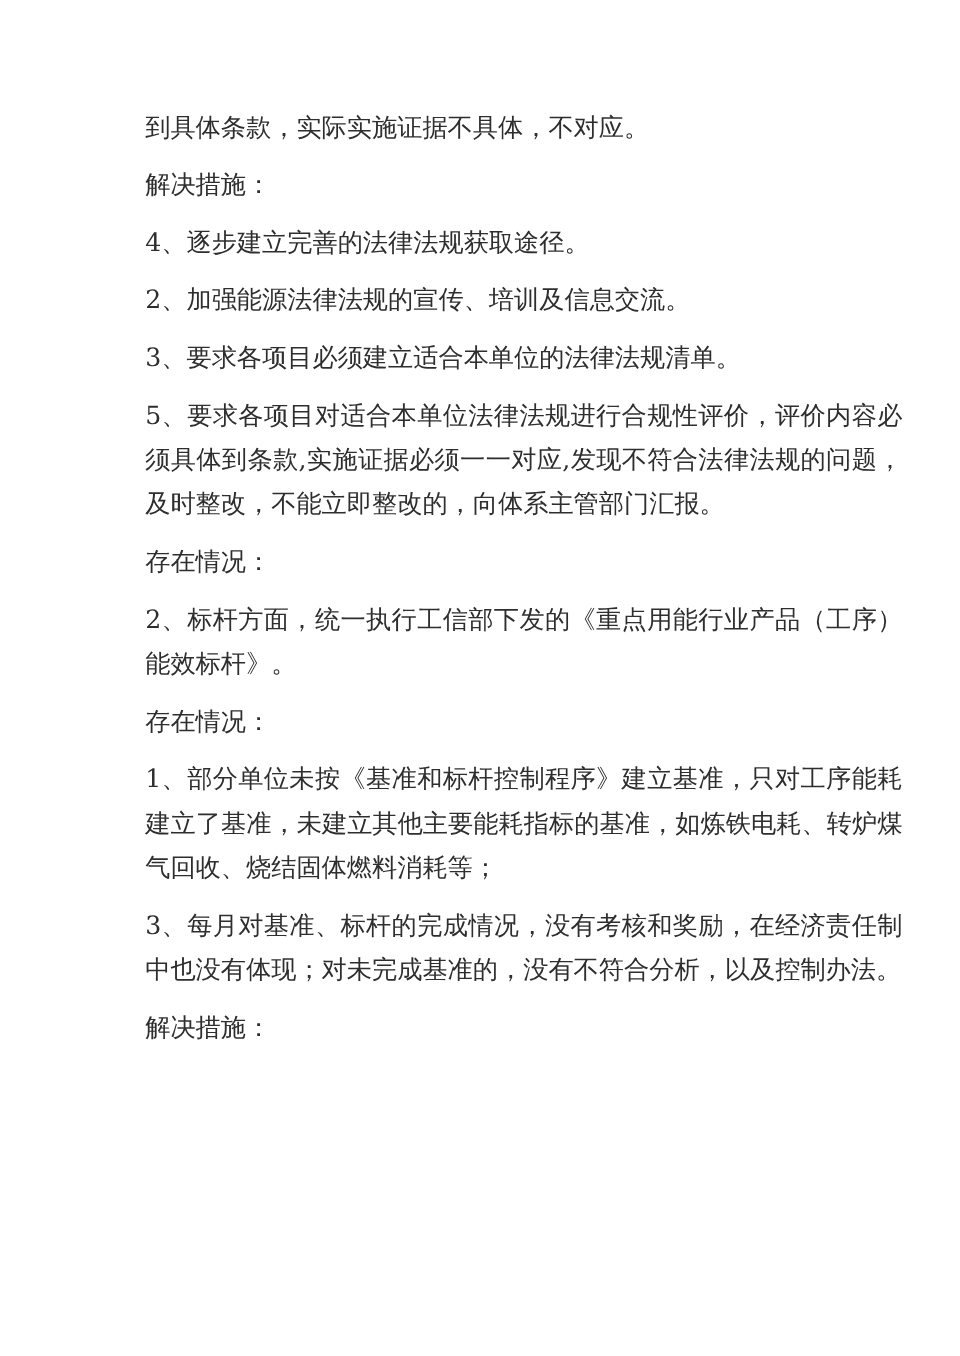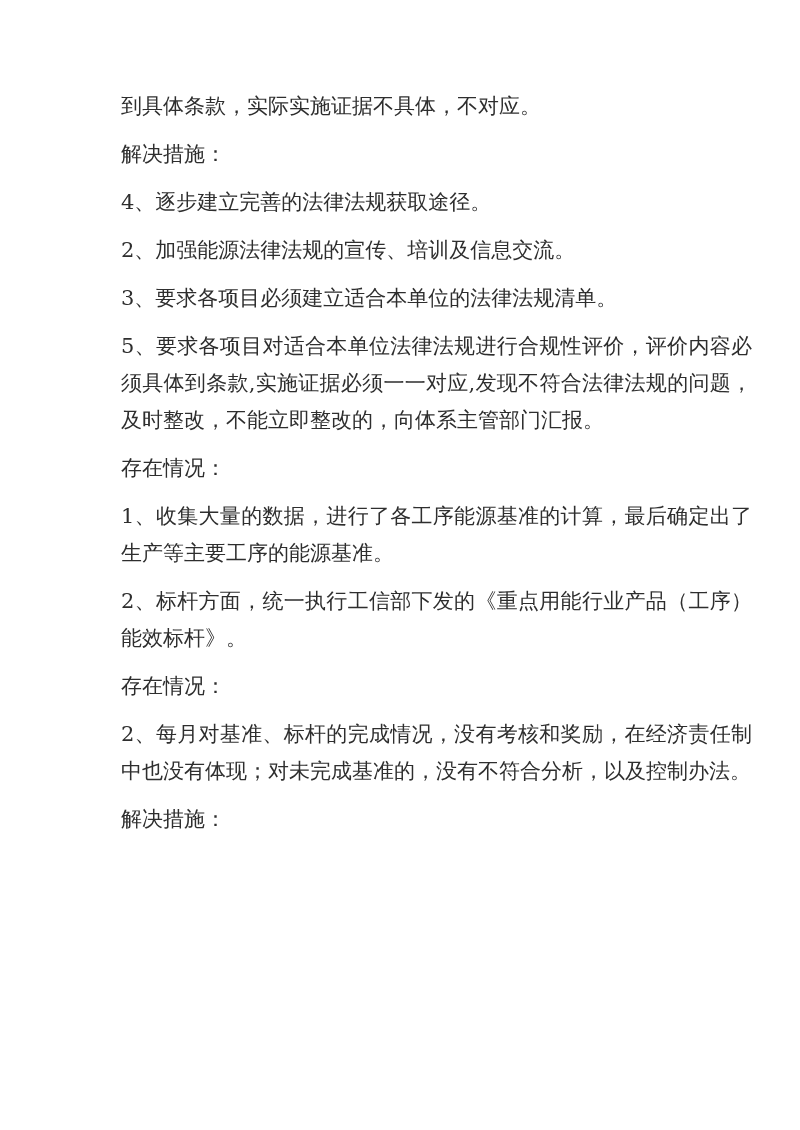--- a/index.html
+++ b/index.html
@@ -41,19 +41,19 @@
 
 <div class="page">
   <div class="doc-body">
     <p class="para">到具体条款，实际实施证据不具体，不对应。</p>
     <p class="para heading">解决措施：</p>
     <p class="para">4、逐步建立完善的法律法规获取途径。</p>
     <p class="para">2、加强能源法律法规的宣传、培训及信息交流。</p>
     <p class="para">3、要求各项目必须建立适合本单位的法律法规清单。</p>
     <p class="para">5、要求各项目对适合本单位法律法规进行合规性评价，评价内容必须具体到条款,实施证据必须一一对应,发现不符合法律法规的问题，及时整改，不能立即整改的，向体系主管部门汇报。</p>
     <p class="para heading">存在情况：</p>
-    <p class="para">1、收集大量的数据，进行了各工序能源基准的计算，最后确定出了生产等主要工序的能源基准。</p>
     <p class="para">2、标杆方面，统一执行工信部下发的《重点用能行业产品（工序）能效标杆》。</p>
     <p class="para heading">存在情况：</p>
-    <p class="para">2、每月对基准、标杆的完成情况，没有考核和奖励，在经济责任制中也没有体现；对未完成基准的，没有不符合分析，以及控制办法。</p>
+    <p class="para">1、部分单位未按《基准和标杆控制程序》建立基准，只对工序能耗建立了基准，未建立其他主要能耗指标的基准，如炼铁电耗、转炉煤气回收、烧结固体燃料消耗等；</p>
+    <p class="para">3、每月对基准、标杆的完成情况，没有考核和奖励，在经济责任制中也没有体现；对未完成基准的，没有不符合分析，以及控制办法。</p>
     <p class="para heading">解决措施：</p>
   </div>
 </div>
 
 </body></html>

